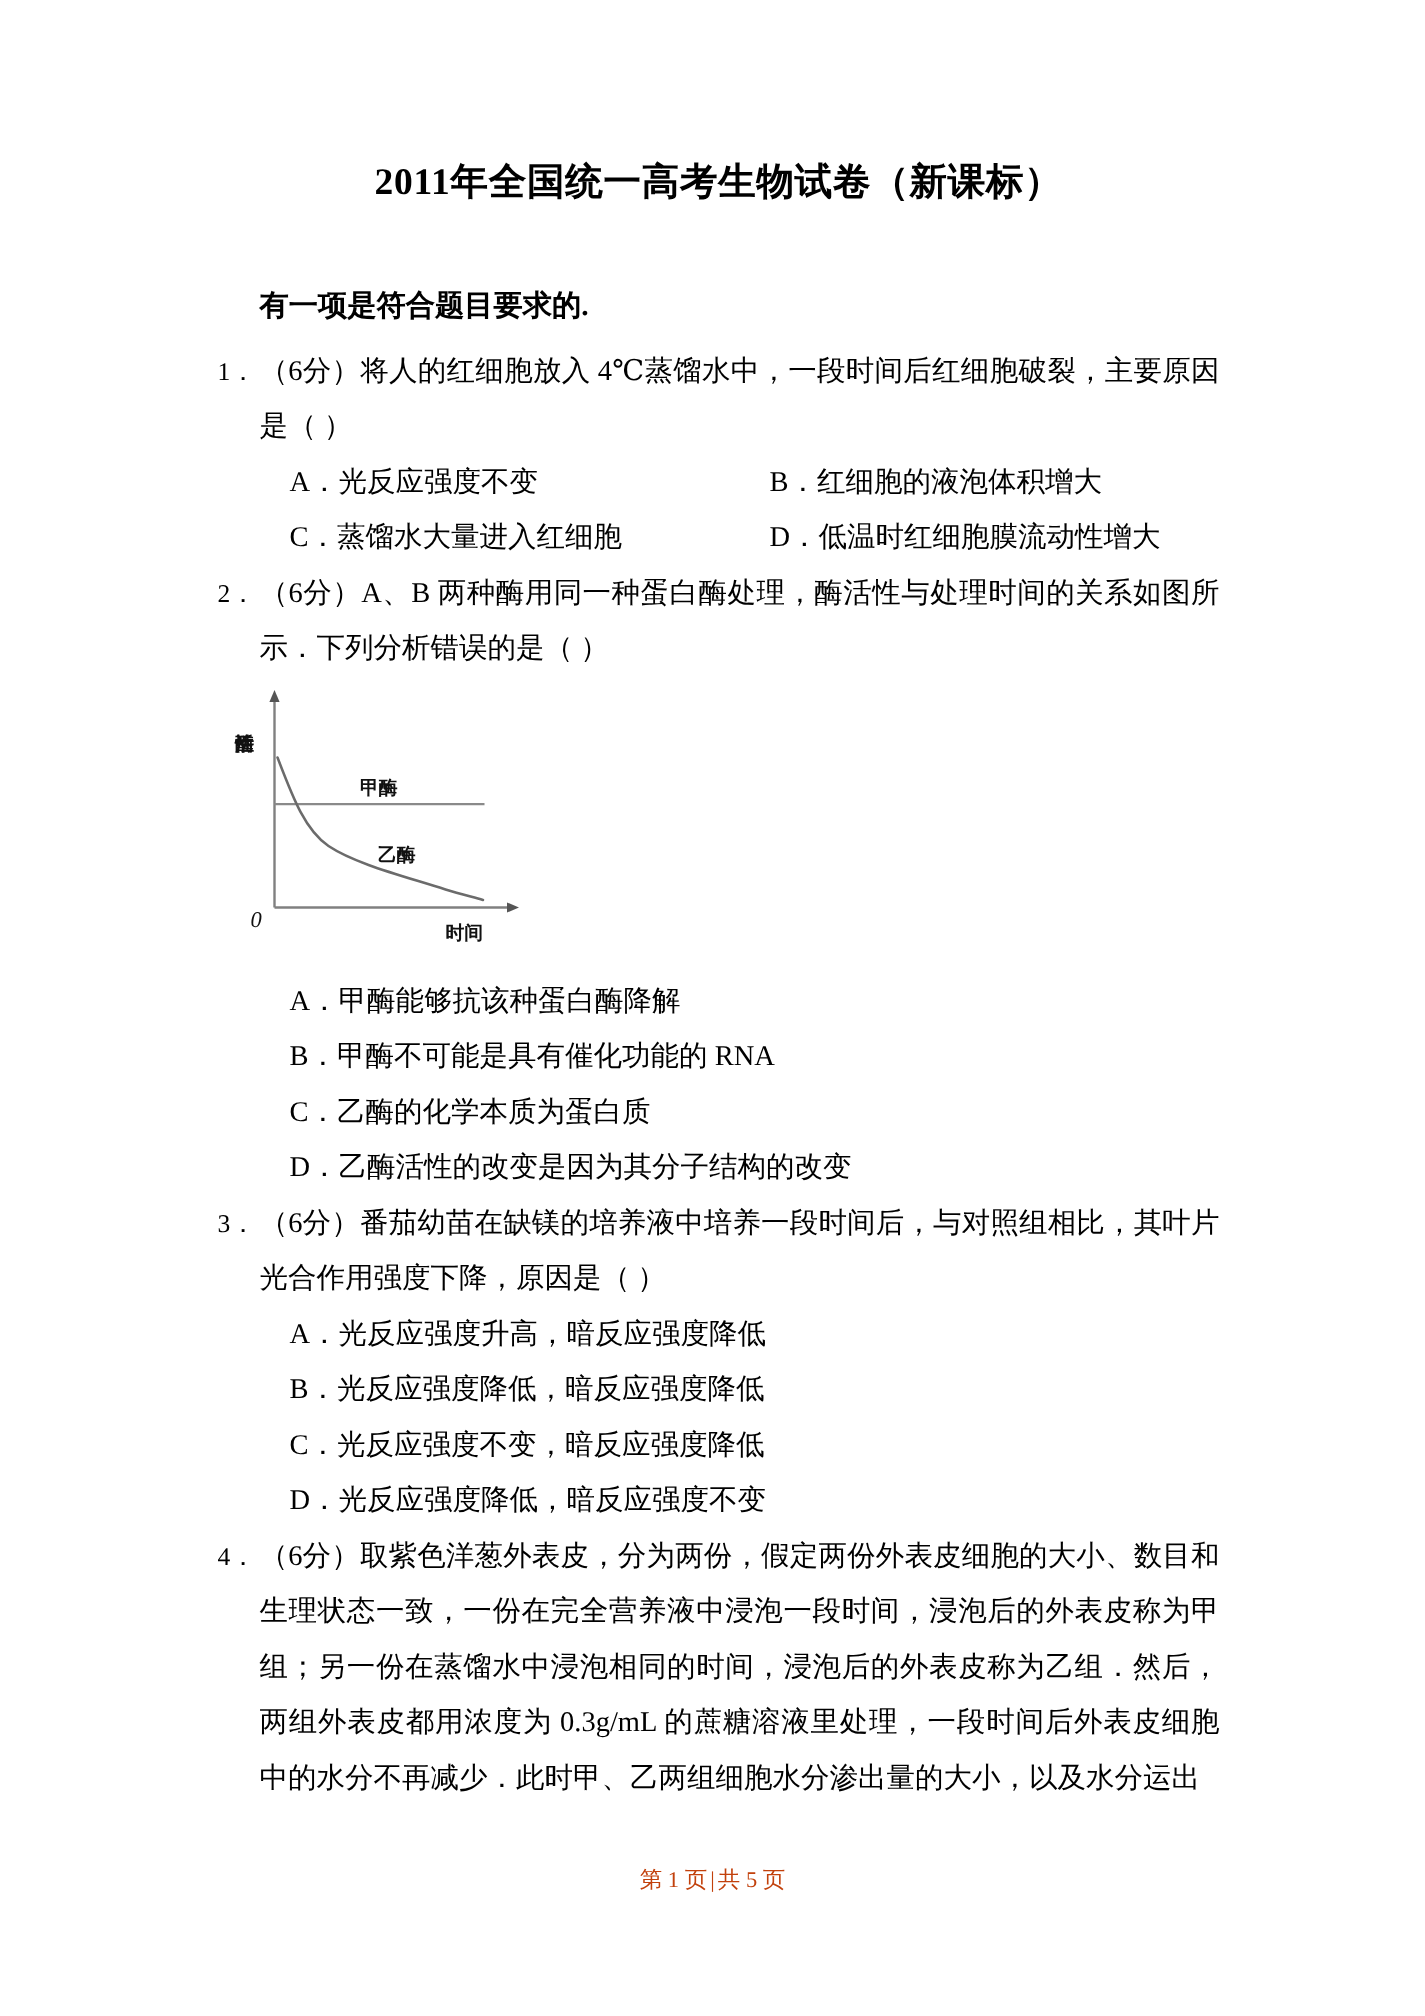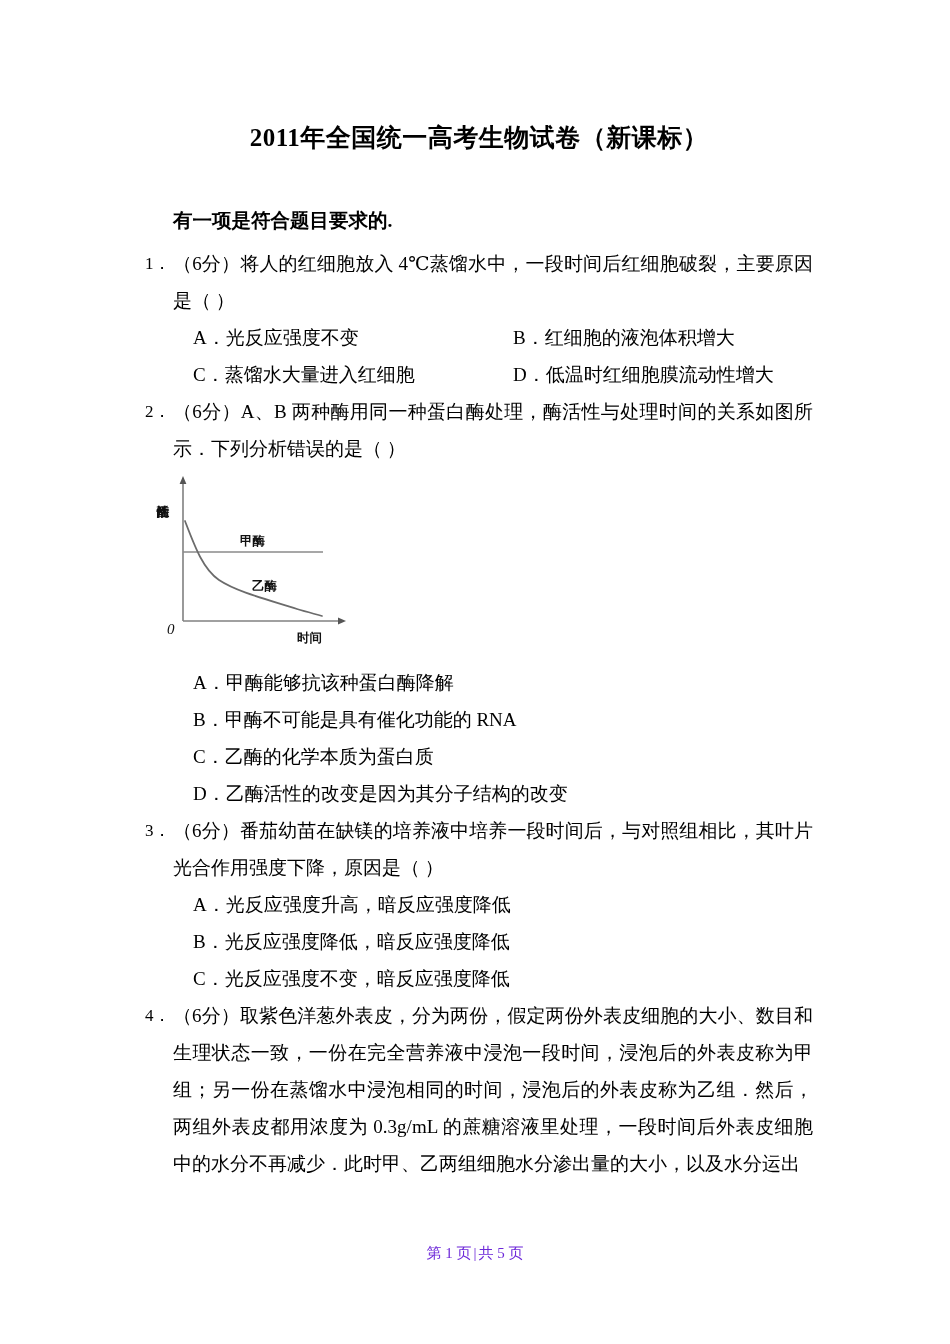--- a/index.html
+++ b/index.html
@@ -17,21 +17,21 @@
   }
   .page {
     position: absolute;
     left: 0; top: 0;
     width: 950px;
     height: 1344px;
   }
   .content {
     position: absolute;
     left: 145px;
-    top: 122px;
+    top: 106px;
     width: 668px;
   }
   .doc-title {
     font-size: 25px;
     font-weight: bold;
     text-align: center;
     letter-spacing: 0.5px;
     margin: 0 0 22px 0;
     line-height: 1.3;
   }
@@ -91,21 +91,21 @@
     padding-left: 0px;
     margin: 6px 0 4px 0;
   }
   .footer {
     position: absolute;
     left: 0;
     top: 1244px;
     width: 950px;
     text-align: center;
     font-size: 15px;
-    color: #6d28d9;
+    color: #c2410c;
   }
   .footer span { margin: 0 1px; }
 </style>
 </head>
 <body>
 
 <div class="page">
 
   <div class="content">
 
@@ -208,20 +208,25 @@
         <div class="opt-row">
           <div class="opt">
             <span class="opt-label">B．</span><span>光反应强度降低，暗反应强度降低</span>
           </div>
         </div>
         <div class="opt-row">
           <div class="opt">
             <span class="opt-label">C．</span><span>光反应强度不变，暗反应强度降低</span>
           </div>
         </div>
+        <div class="opt-row">
+          <div class="opt">
+            <span class="opt-label">D．</span><span>光反应强度降低，暗反应强度不变</span>
+          </div>
+        </div>
       </div>
     </div>
 
     <div class="question">
       <div class="q-body">
         <span class="q-num">4．</span>
         <span class="q-text">（6分）取紫色洋葱外表皮，分为两份，假定两份外表皮细胞的大小、数目和生理状态一致，一份在完全营养液中浸泡一段时间，浸泡后的外表皮称为甲组；另一份在蒸馏水中浸泡相同的时间，浸泡后的外表皮称为乙组．然后，两组外表皮都用浓度为 0.3g/mL 的蔗糖溶液里处理，一段时间后外表皮细胞中的水分不再减少．此时甲、乙两组细胞水分渗出量的大小，以及水分运出</span>
       </div>
     </div>
 

